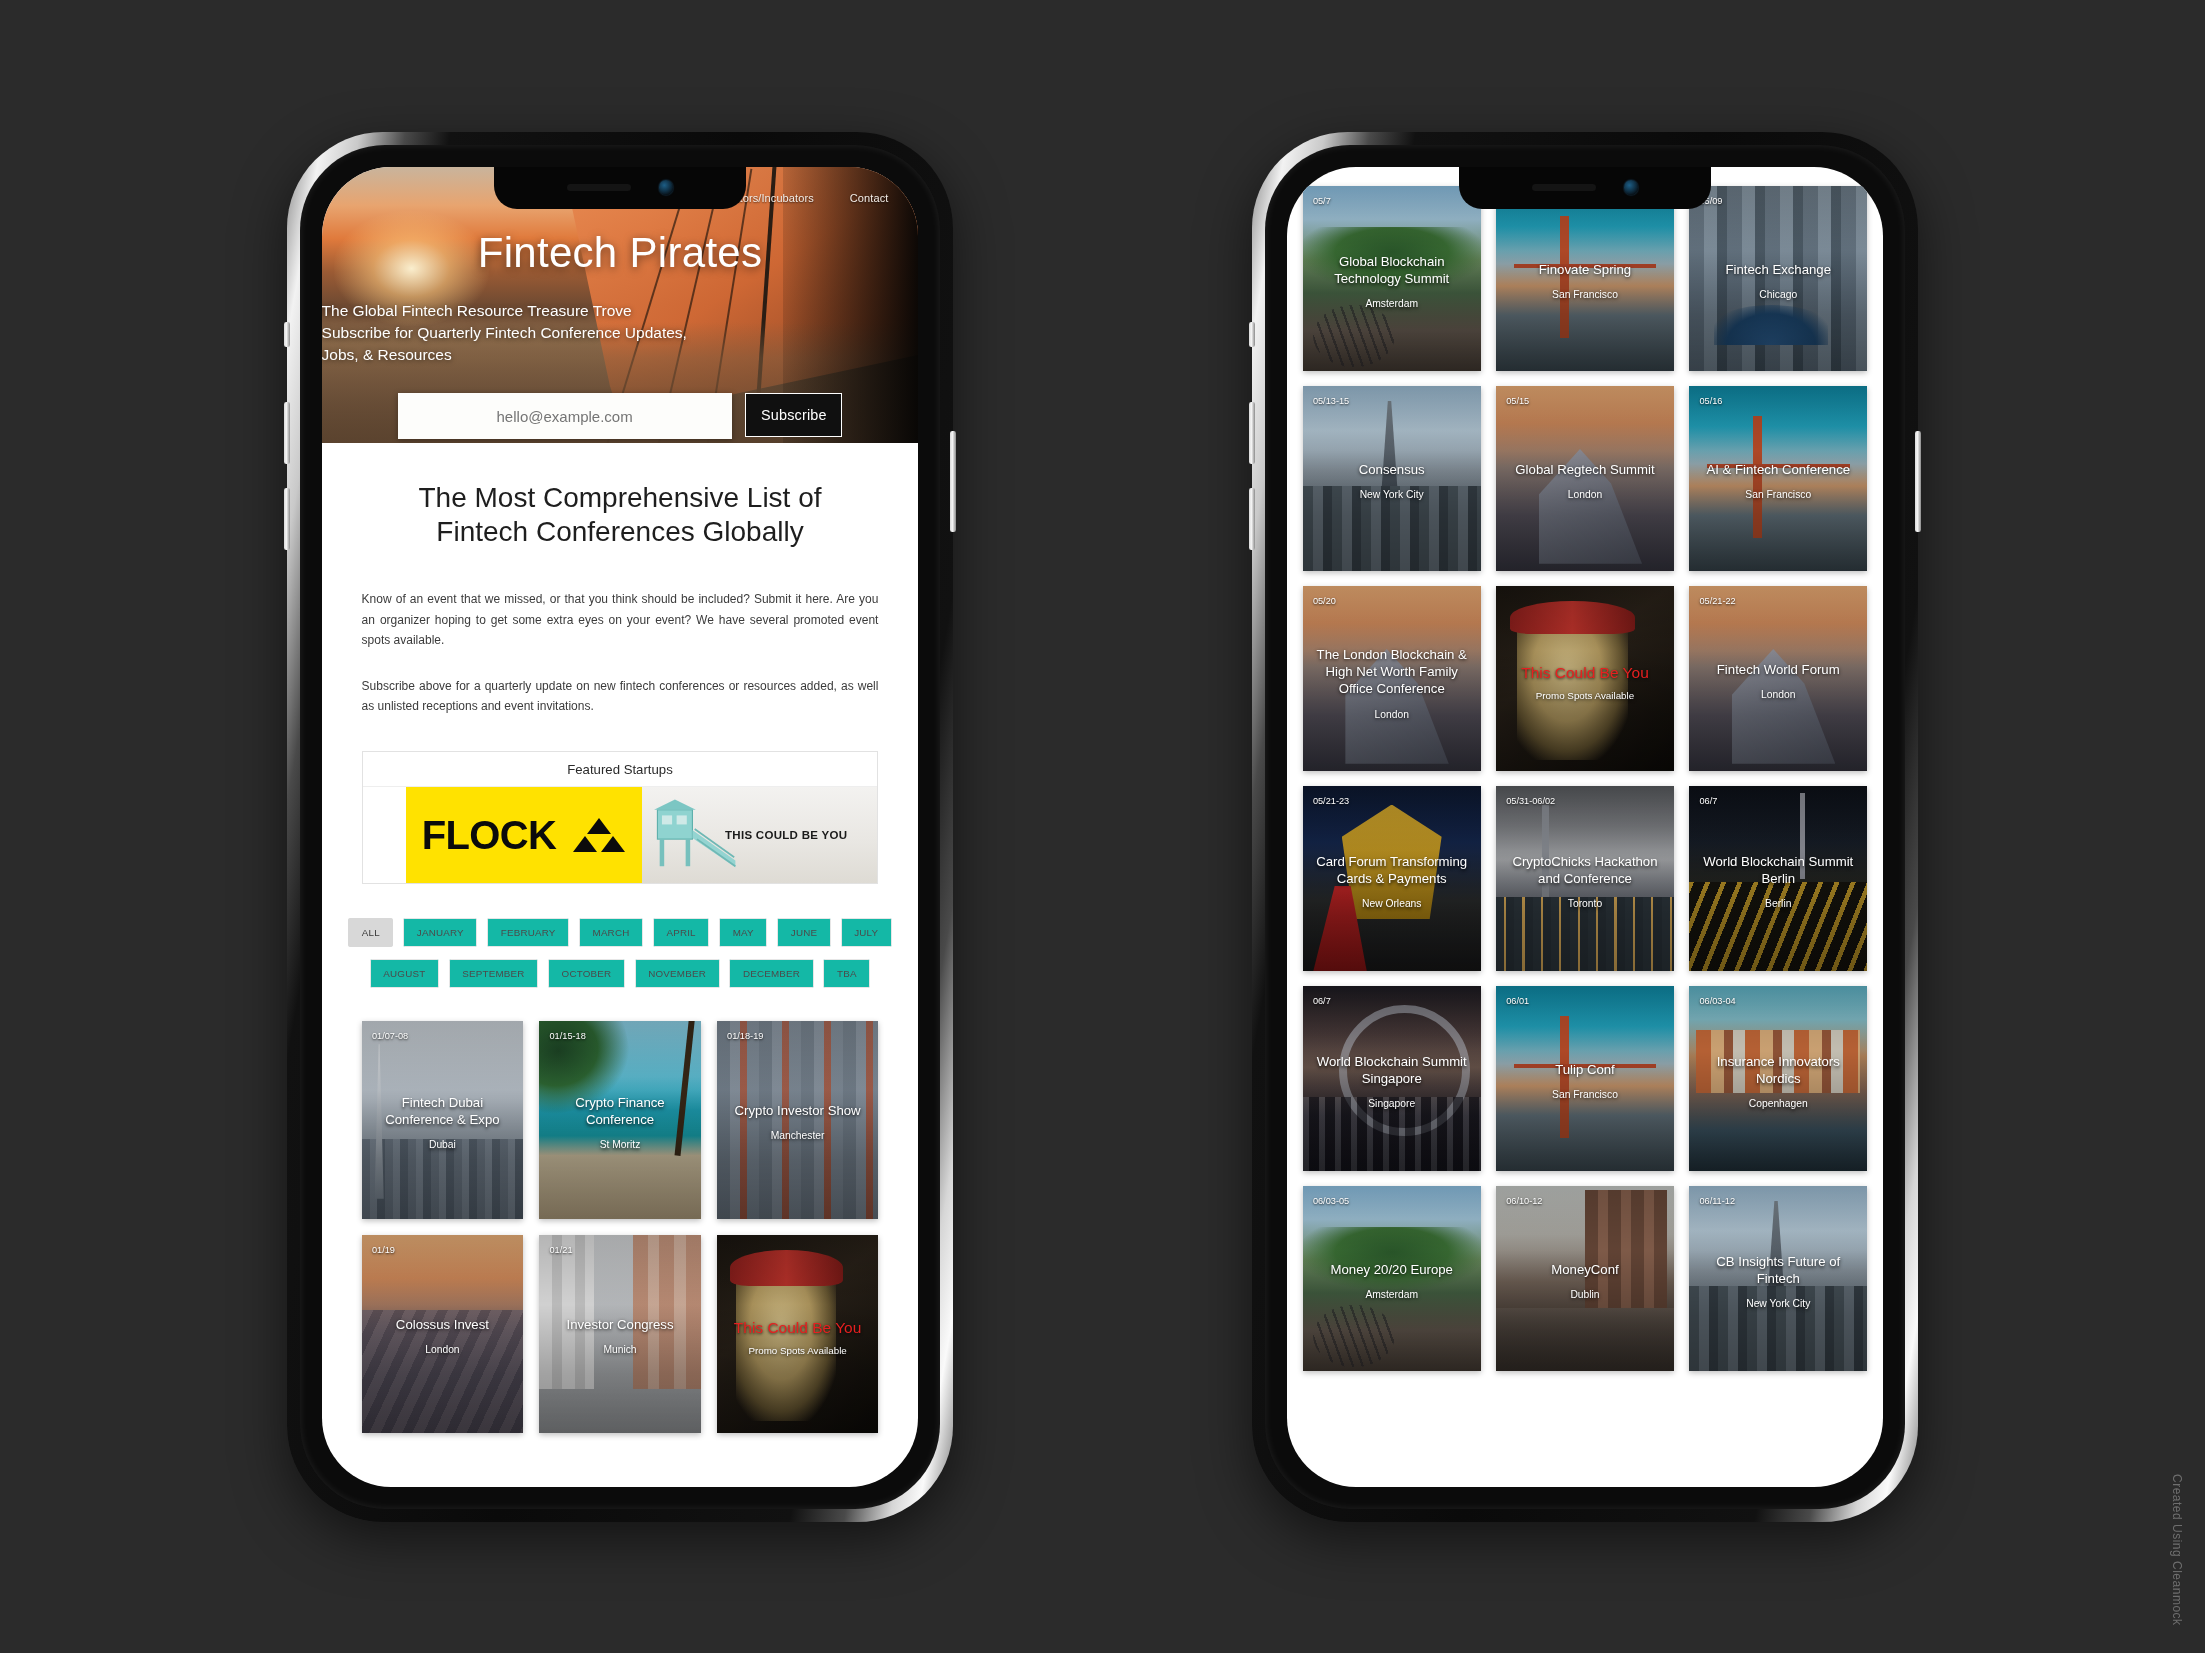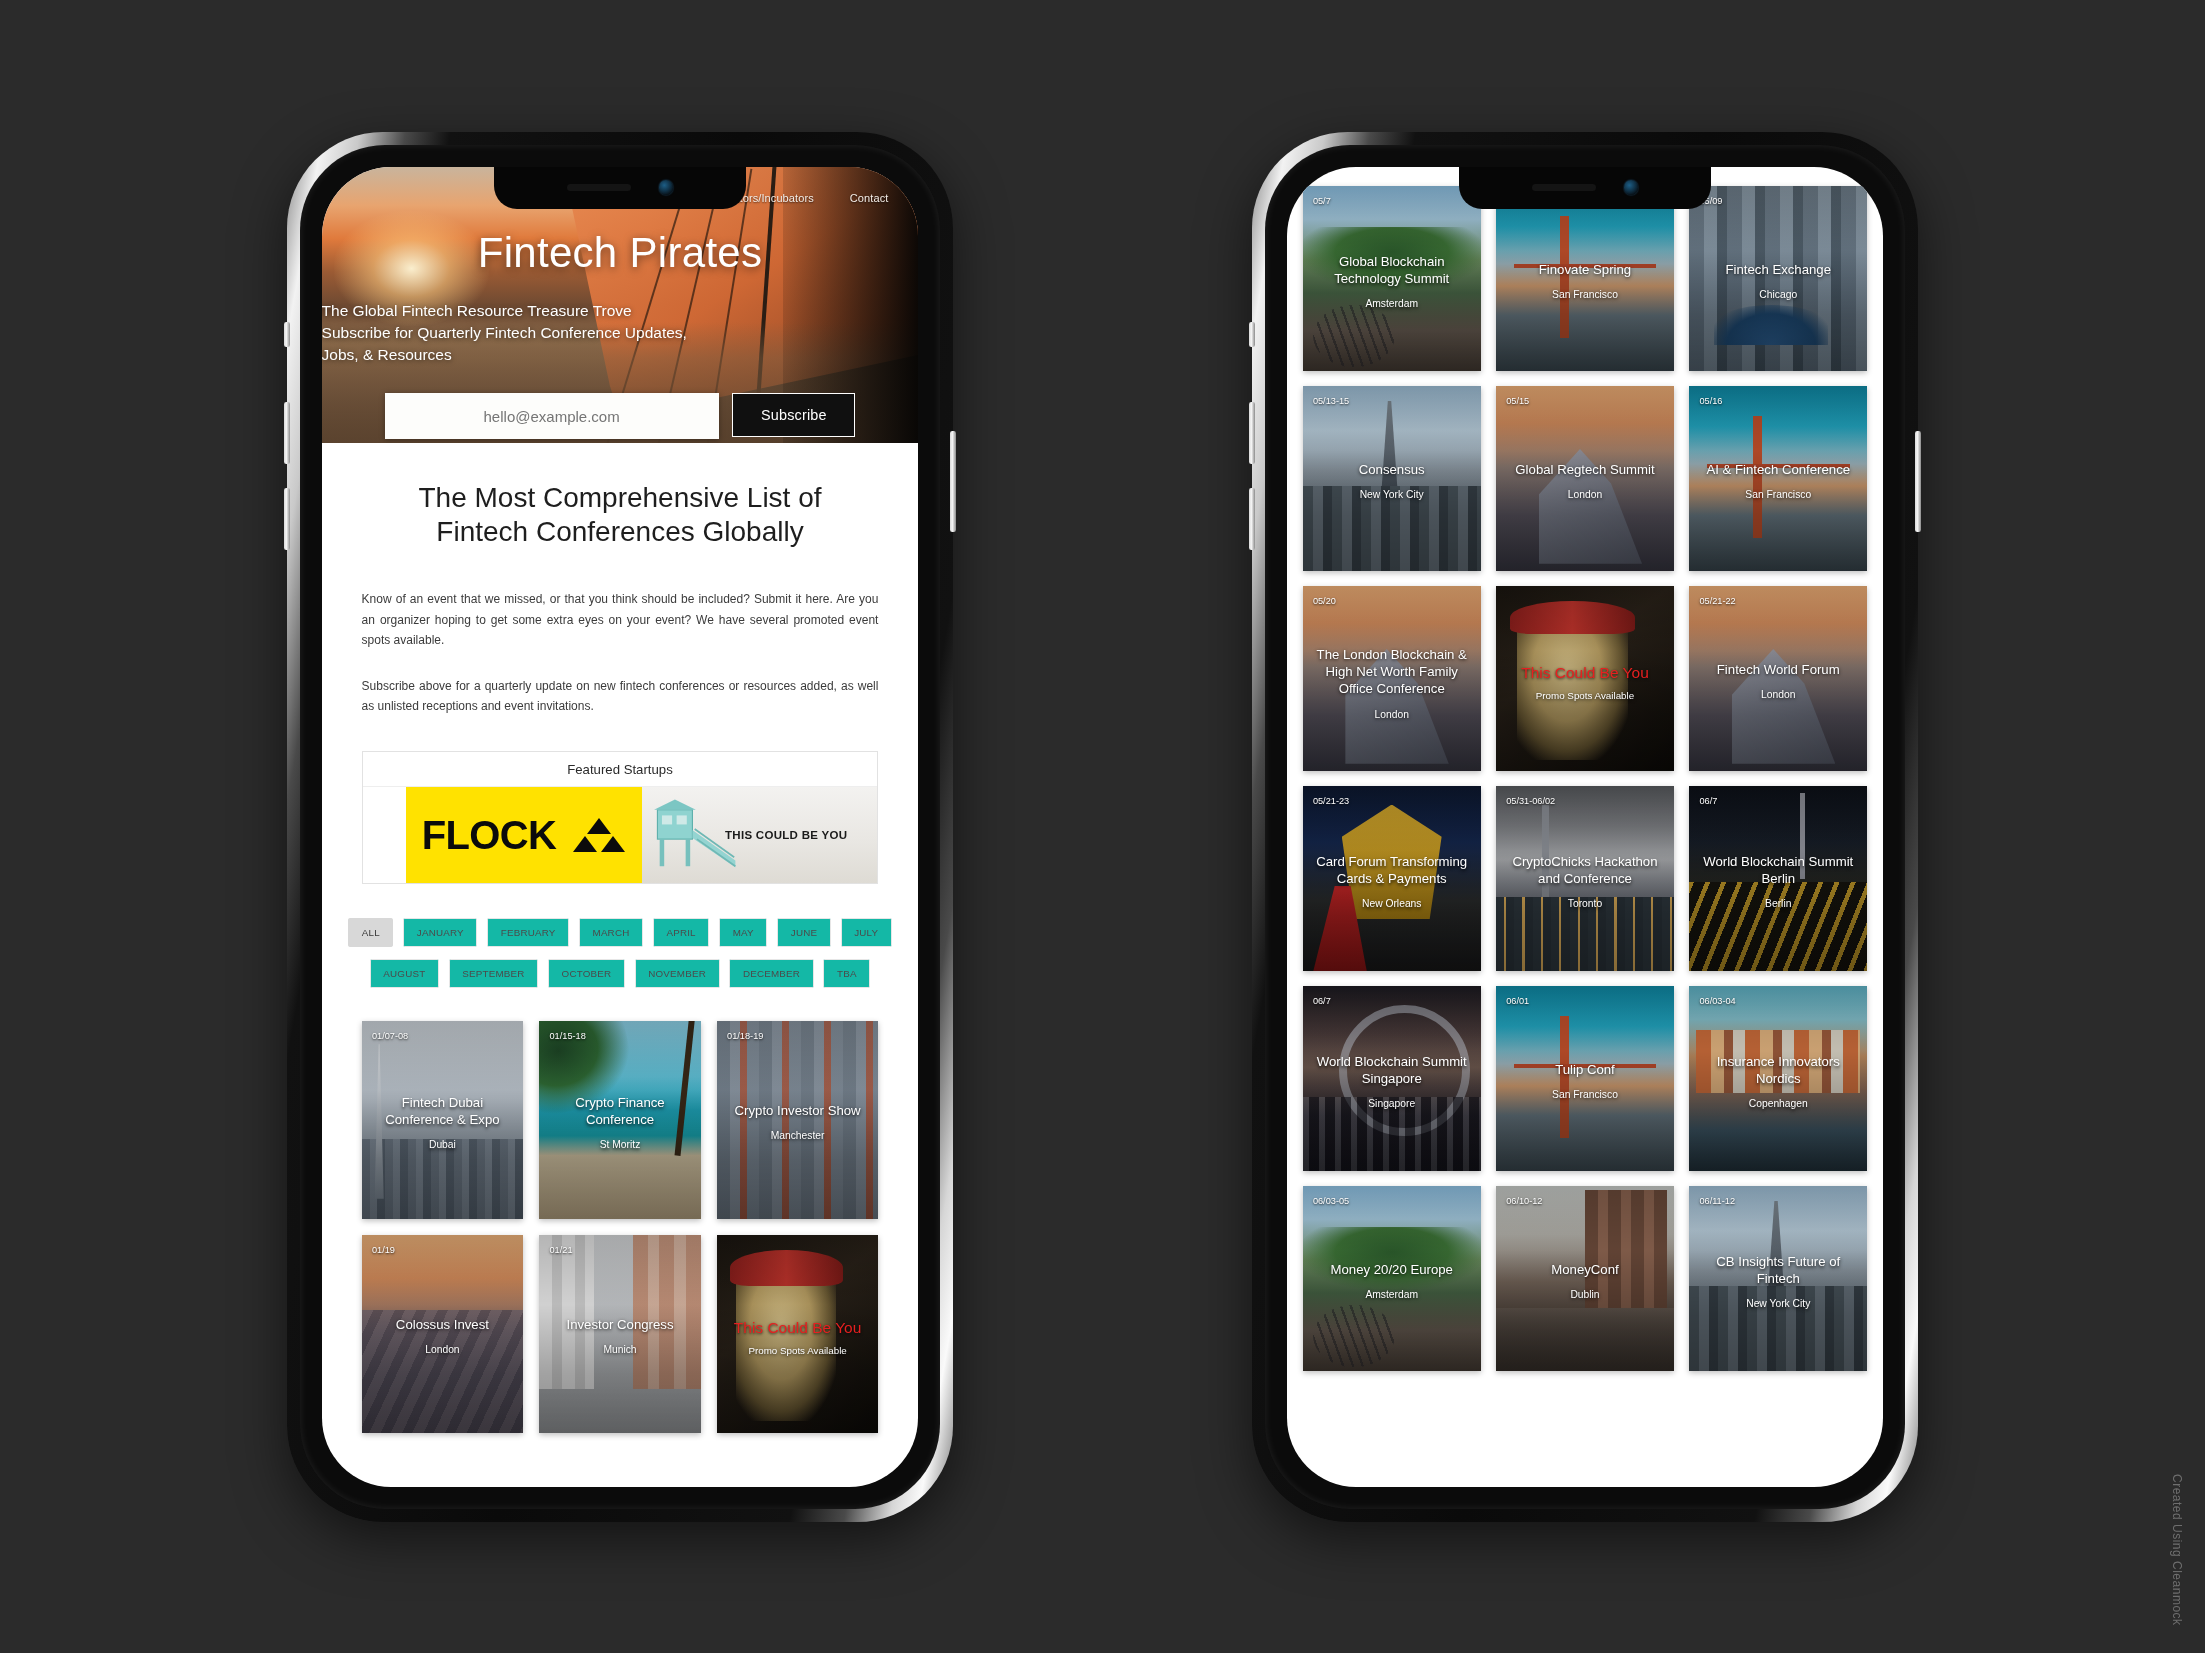--- a/index.html
+++ b/index.html
@@ -94,21 +94,21 @@
   .subscribe-row{
     position:relative;z-index:6;display:flex;justify-content:center;
     align-items:stretch;margin-top:27.6px;gap:13.8px;
   }
   .email-input{
     width:330px;height:44px;background:#fdfdfb;border:none;
     font-size:15px;color:#9a9a9a;text-align:center;font-family:inherit;
     box-shadow:0 1.1px 5.7px rgba(0,0,0,.35);
   }
   .subscribe-btn{
-    width:123px;height:44px;background:#101010;color:#fff;border:1.7px solid #fff;
+    width:97px;height:44px;background:#101010;color:#fff;border:1.7px solid #fff;
     font-size:14.4px;font-family:inherit;cursor:pointer;letter-spacing:0.2px;
   }
 
   
   .body-wrap{padding:0 40px;}
   .section-title{
     text-align:center;font-size:28px;line-height:1.22;color:#1e1e1e;
     font-weight:400;margin:38px 15px 0;
   }
   .para{

